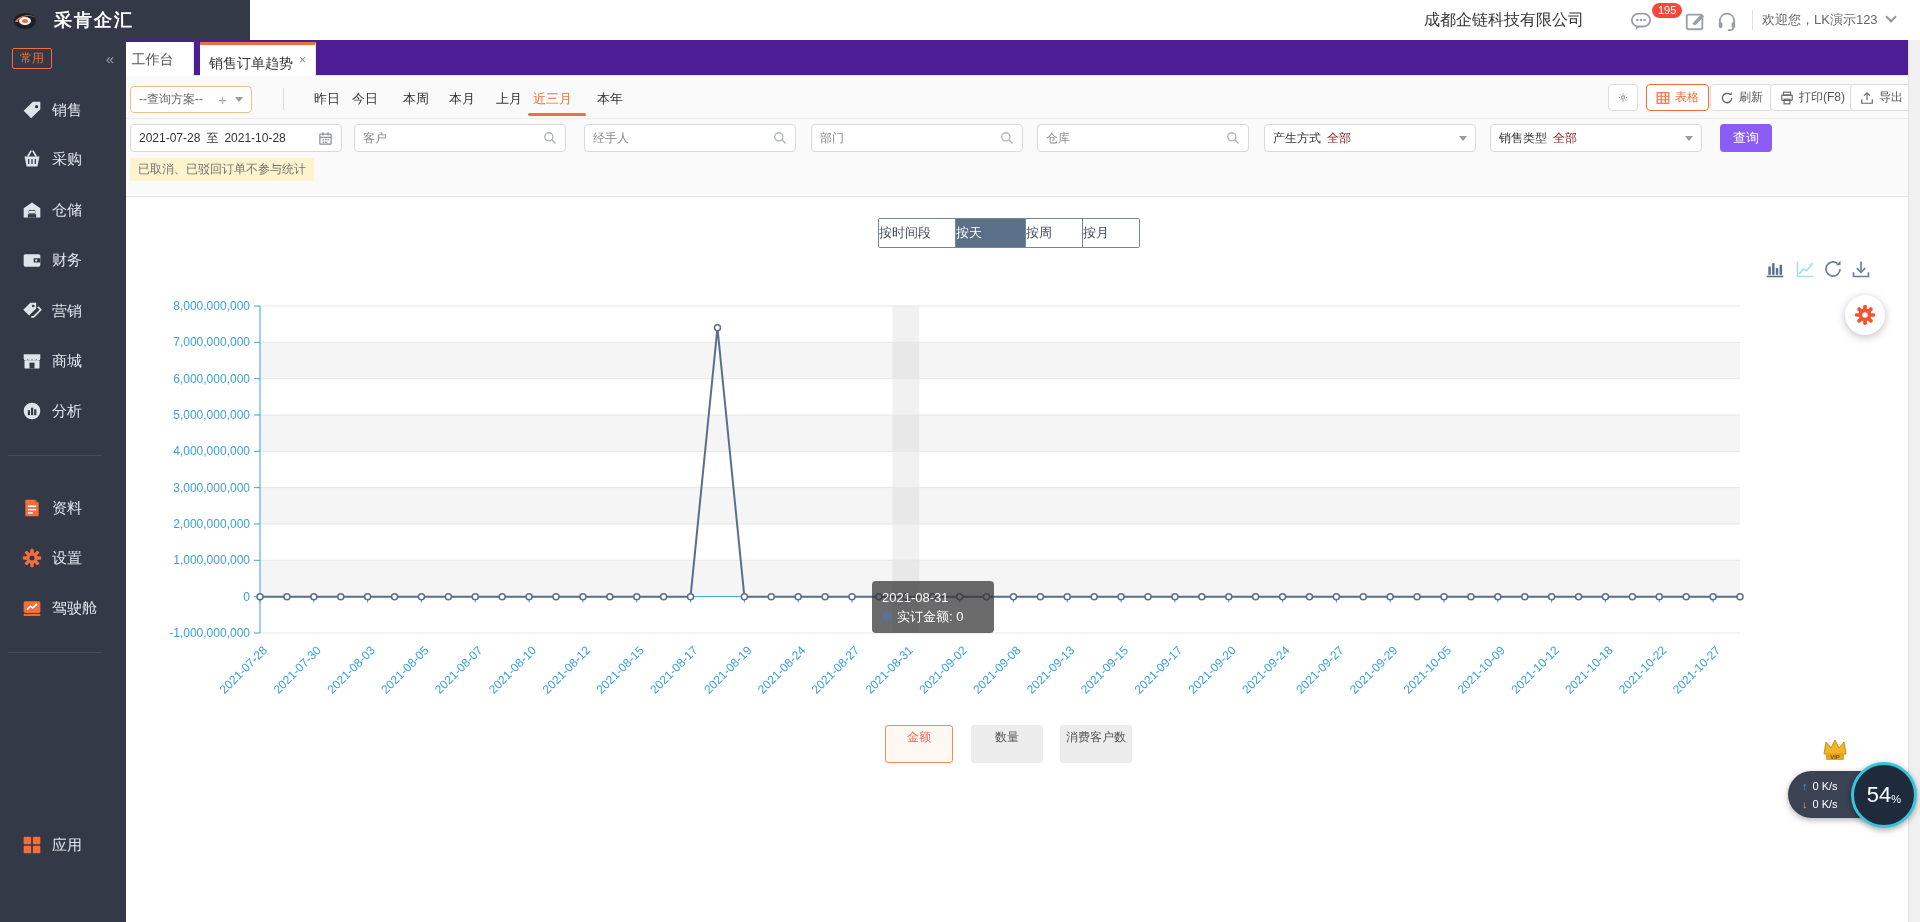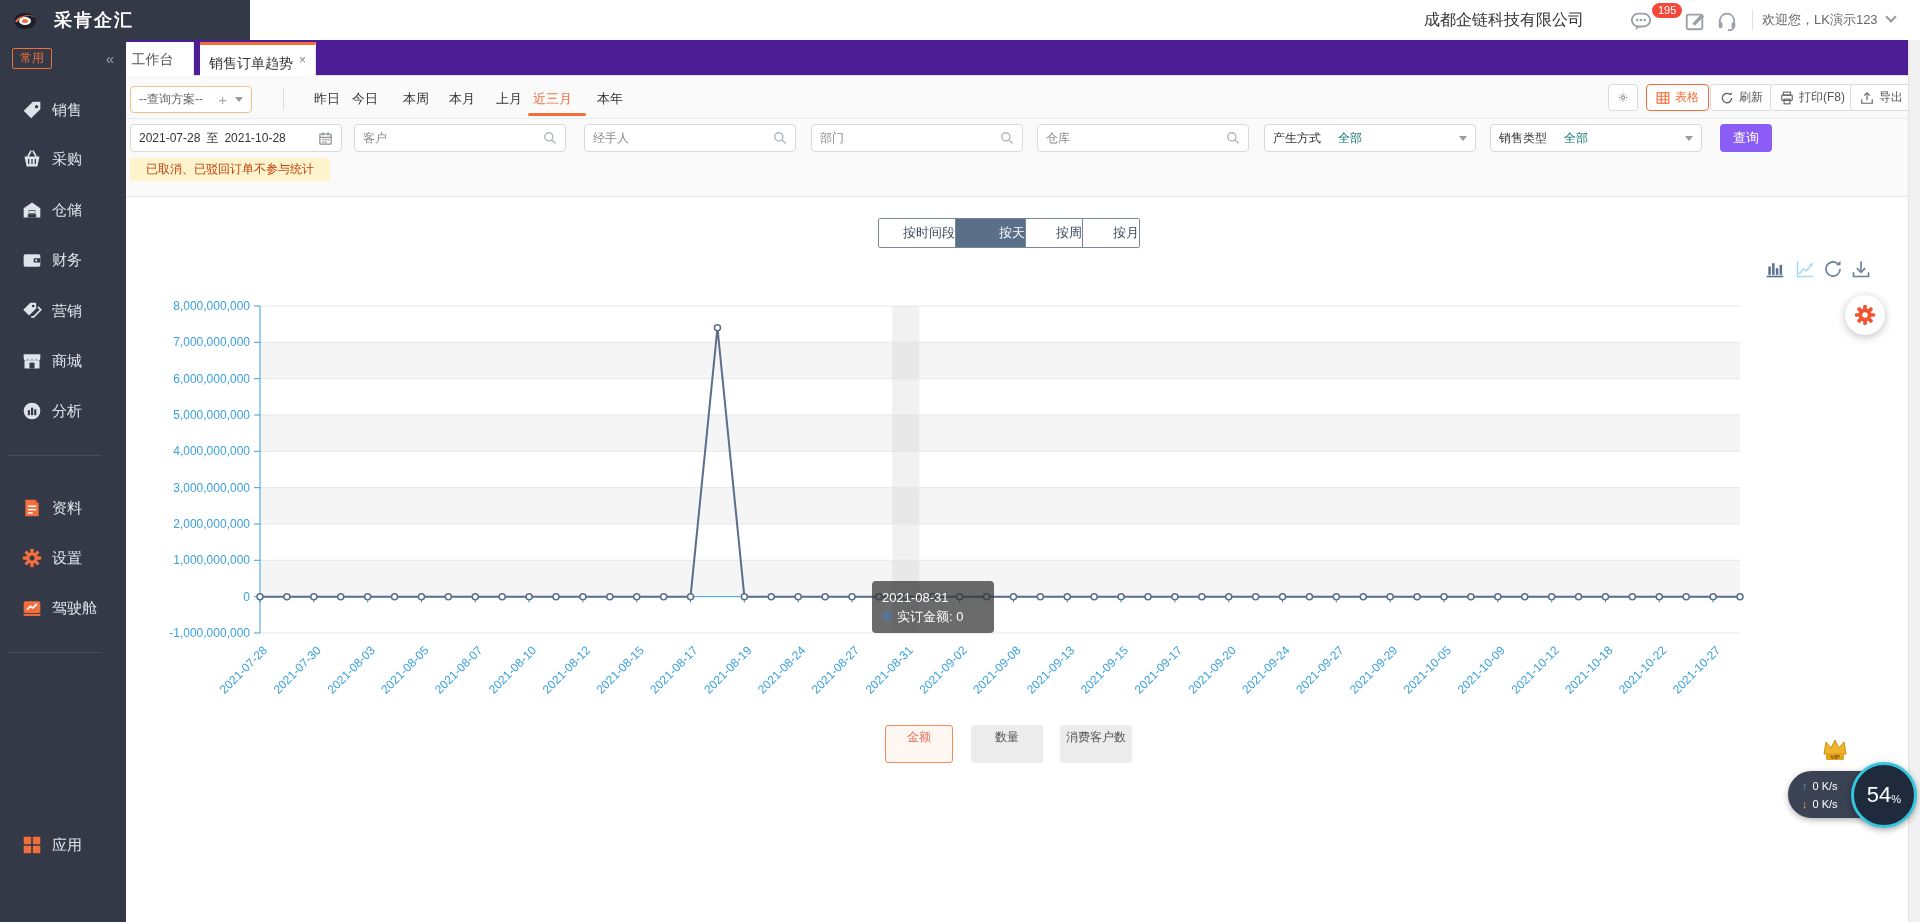--- a/index.html
+++ b/index.html
@@ -39,32 +39,32 @@
   .qplan .plus { margin-left:auto; color:#aaa; font-size:15px; }
   .tri-down { width:0; height:0; border-left:4px solid transparent; border-right:4px solid transparent; border-top:5px solid #999; margin-left:8px; }
   .v-div { position:absolute; left:173px; top:12px; width:1px; height:22px; background:#ddd; }
   .qdate { position:absolute; top:10px; height:26px; line-height:26px; font-size:13px; color:#333; cursor:pointer; }
   .qdate.active { color:#f26e3c; }
   .qdate-underline { position:absolute; left:418px; top:37px; width:58px; height:3px; background:#f26e3c; border-radius:2px; }
   .hr1 { position:absolute; left:0; top:42px; width:1810px; height:1px; background:#ececec; }
   .f-box { position:absolute; top:48px; height:28px; border:1px solid #d9d9d9; border-radius:4px; background:#fff; display:flex; align-items:center; padding:0 8px; font-size:12px; color:#333; }
   .f-box input { border:none; outline:none; flex:1; font-size:12px; color:#333; font-family:inherit; background:transparent; min-width:0; }
   .f-box input::placeholder { color:#8a8a8a; }
-  .sel-val { color:#0f766e; margin-left:17px;font-family:Liberation Serif, serif; }
+  .sel-val { color:#7f1d1d; margin-left:6px;font-family:Liberation Serif, serif; }
   .query-btn { position:absolute; left:1610px; top:48px; width:52px; height:28px; background:#8b5cf6; color:#fff; font-size:13px; border:none; border-radius:4px; cursor:pointer; }
-  .notice { position:absolute; left:20px; top:82px; height:23px; line-height:23px; background:#fdf4ce; color:#c2410c; font-size:12px; padding:0 16px; }
+  .notice { position:absolute; left:20px; top:82px; height:23px; line-height:23px; background:#fdf4ce; color:#737373; font-size:12px; padding:0 8px; }
 
   
   .tbtn { position:absolute; top:8px; height:27px; background:#fff; border:1px solid #dcdcdc; border-radius:4px; font-size:12px; color:#555; display:flex; align-items:center; padding:0 9px; cursor:pointer; gap:5px; }
   .tbtn.orange { border-color:#f26e3c; color:#f26e3c; }
 
   
   .chart-panel { position:absolute; left:110px; top:196px; width:1800px; height:726px; background:#fff; border-top:1px solid #e5e5e5; }
   .ptabs { position:absolute; left:768px; top:21px; display:flex; border:1px solid #76879a; border-radius:2px; overflow:hidden; }
-  .ptab { height:28px; line-height:28px; text-align:right; font-size:13px; color:#3c4a5c; background:#fff; cursor:pointer; border-left:1px solid #76879a; }
+  .ptab { height:28px; line-height:28px; text-align:left; font-size:13px; color:#3c4a5c; background:#fff; cursor:pointer; border-left:1px solid #76879a; }
   .ptab:first-child { border-left:none; }
   .ptab.active { background:#5b7088; color:#fff; }
   .c-ico { position:absolute; top:62px; width:20px; height:20px; cursor:pointer; }
   .gear-float { position:absolute; left:1735px; top:98px; width:40px; height:40px; border-radius:50%; background:#fff; box-shadow:0 2px 8px rgba(0,0,0,0.25); display:flex; align-items:center; justify-content:center; cursor:pointer; }
   #chart-wrap { position:absolute; left:20px; top:94px; width:1700px; height:430px; }
   .tooltip { position:absolute; left:762px; top:384px; width:122px; background:rgba(50,50,50,0.72); border-radius:4px; color:#fff; font-size:13px; padding:7px 10px; line-height:19px; z-index:3; }
   .tt-dot { display:inline-block; width:10px; height:10px; border-radius:50%; background:#5b7291; margin-right:5px; }
   .mbtn { position:absolute; top:528px; height:38px; line-height:23px; text-align:center; font-size:12px; border-radius:3px; cursor:pointer; }
   .mbtn.active { border:1px solid #f08c5a; color:#e2725b; background:#fff7f2; }
   .mbtn.plain { background:#ececec; color:#555; border:1px solid #ececec; }

